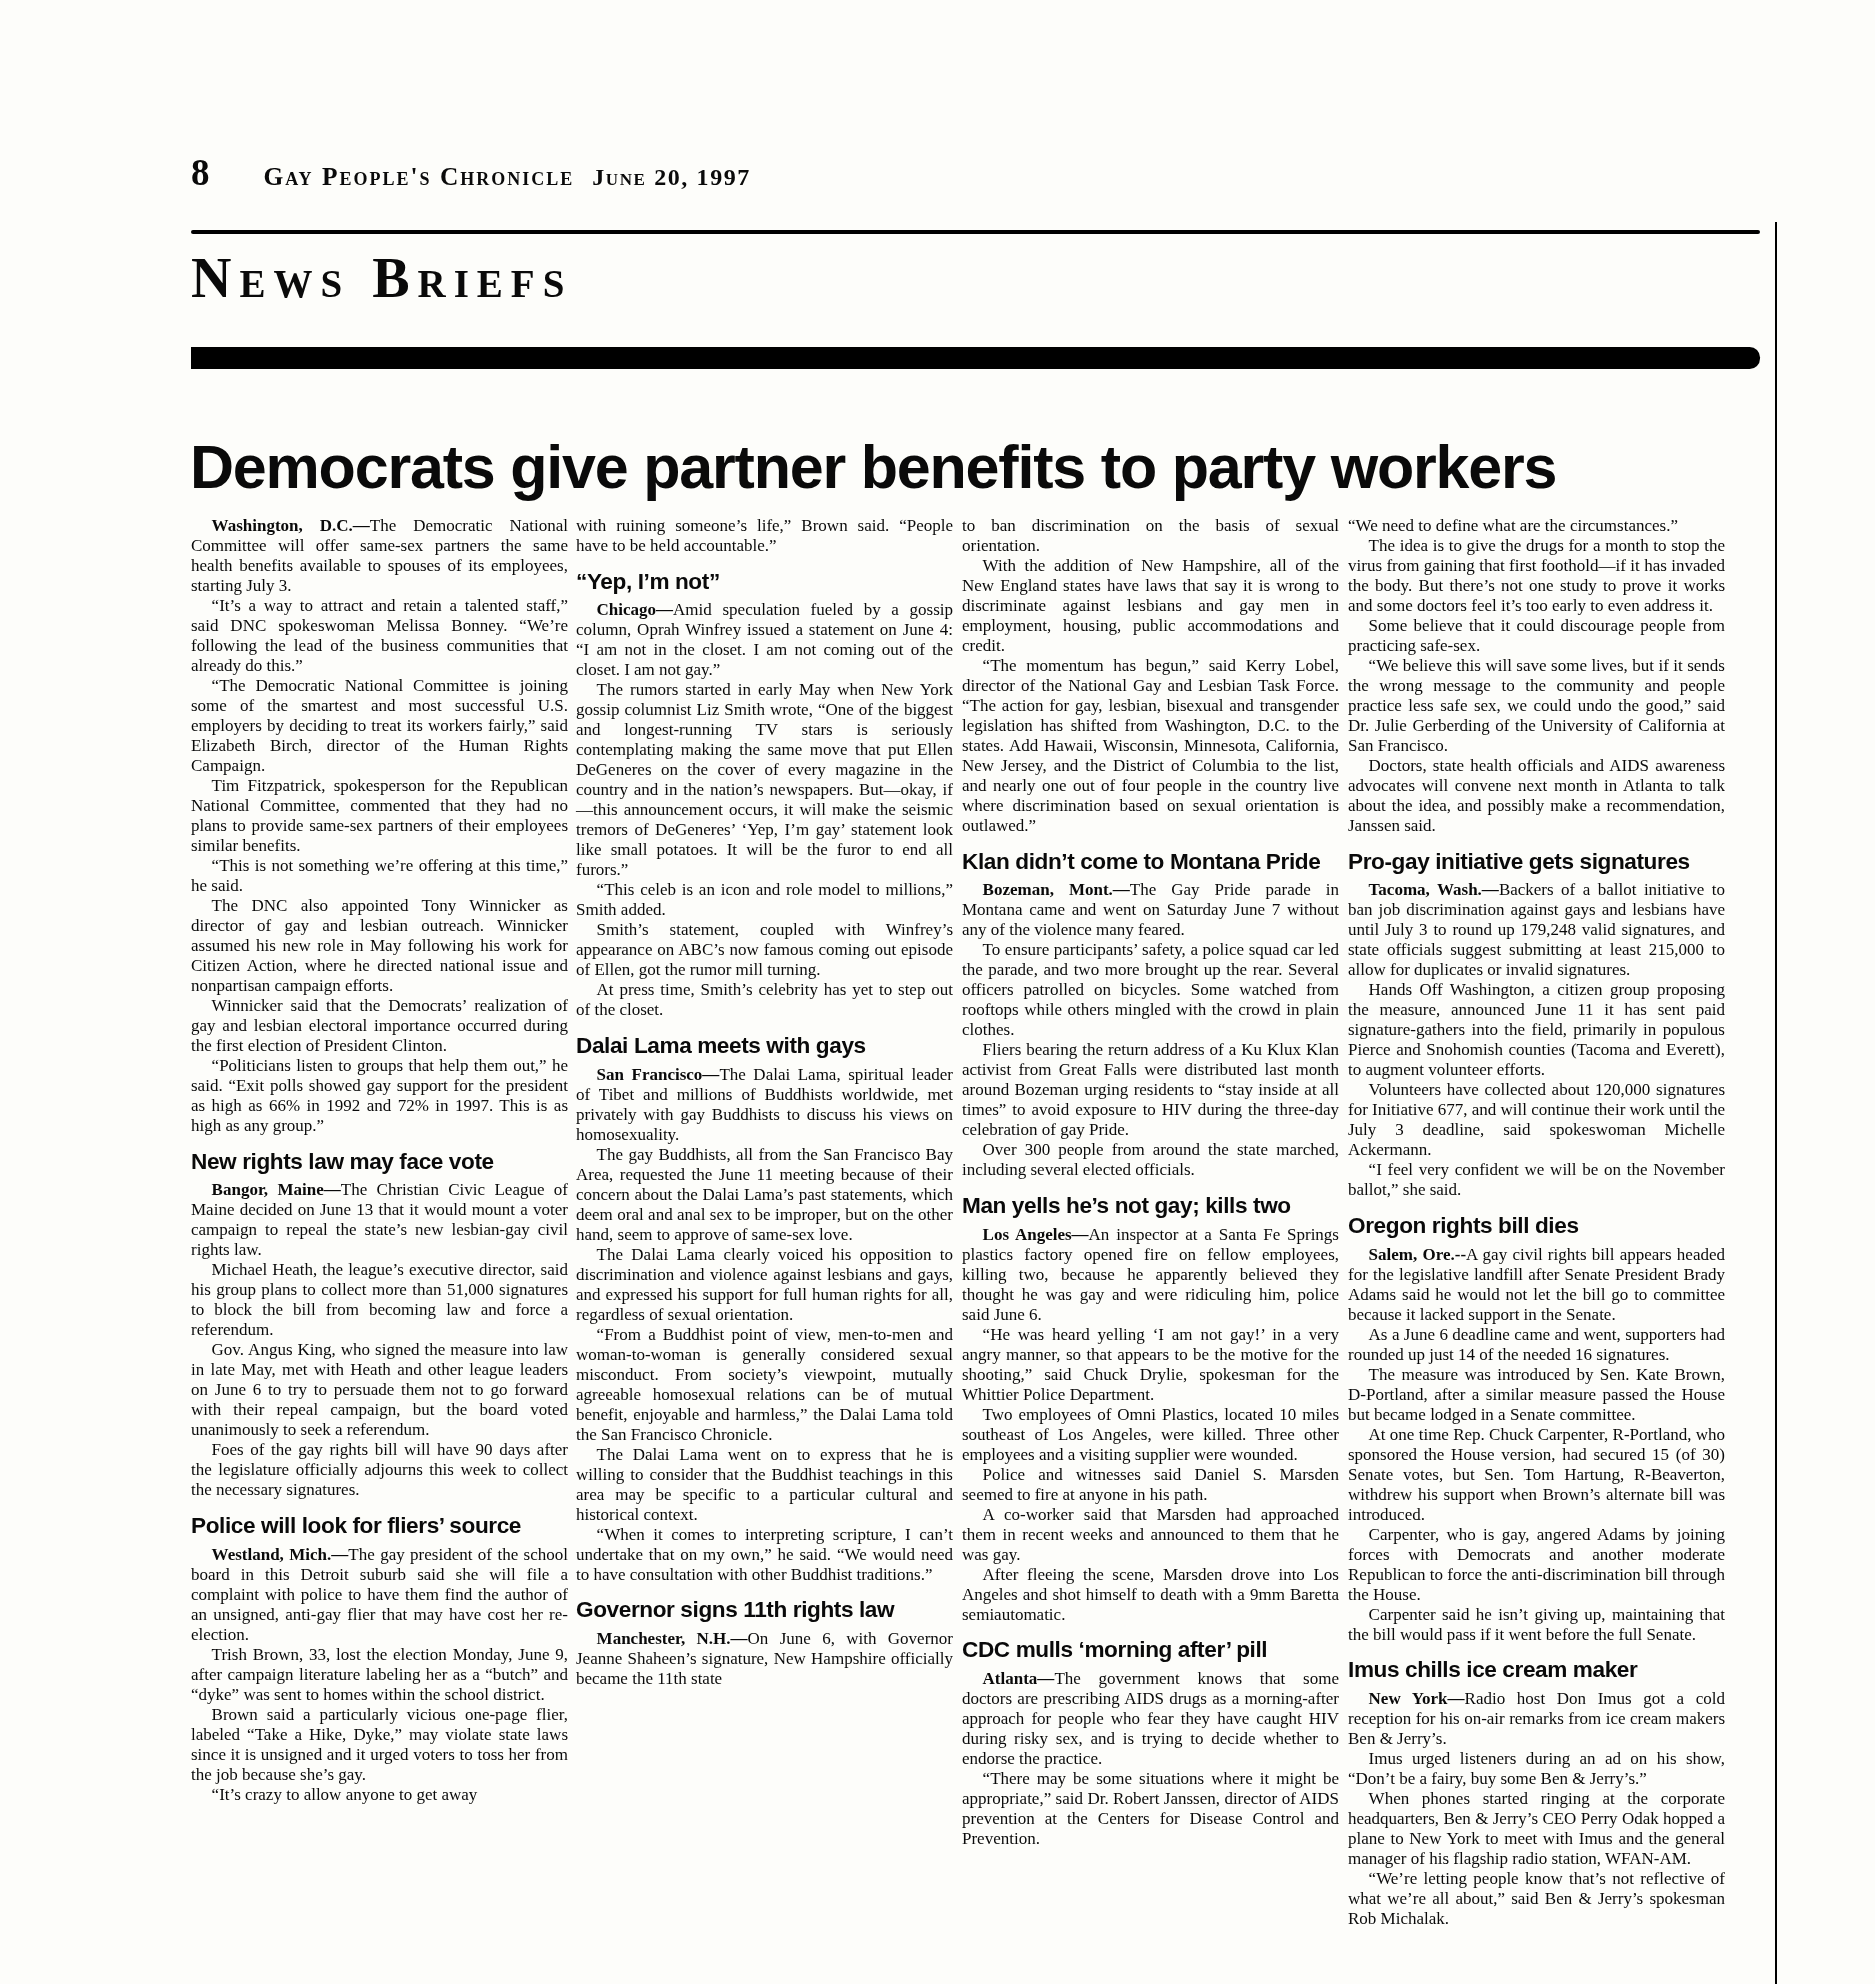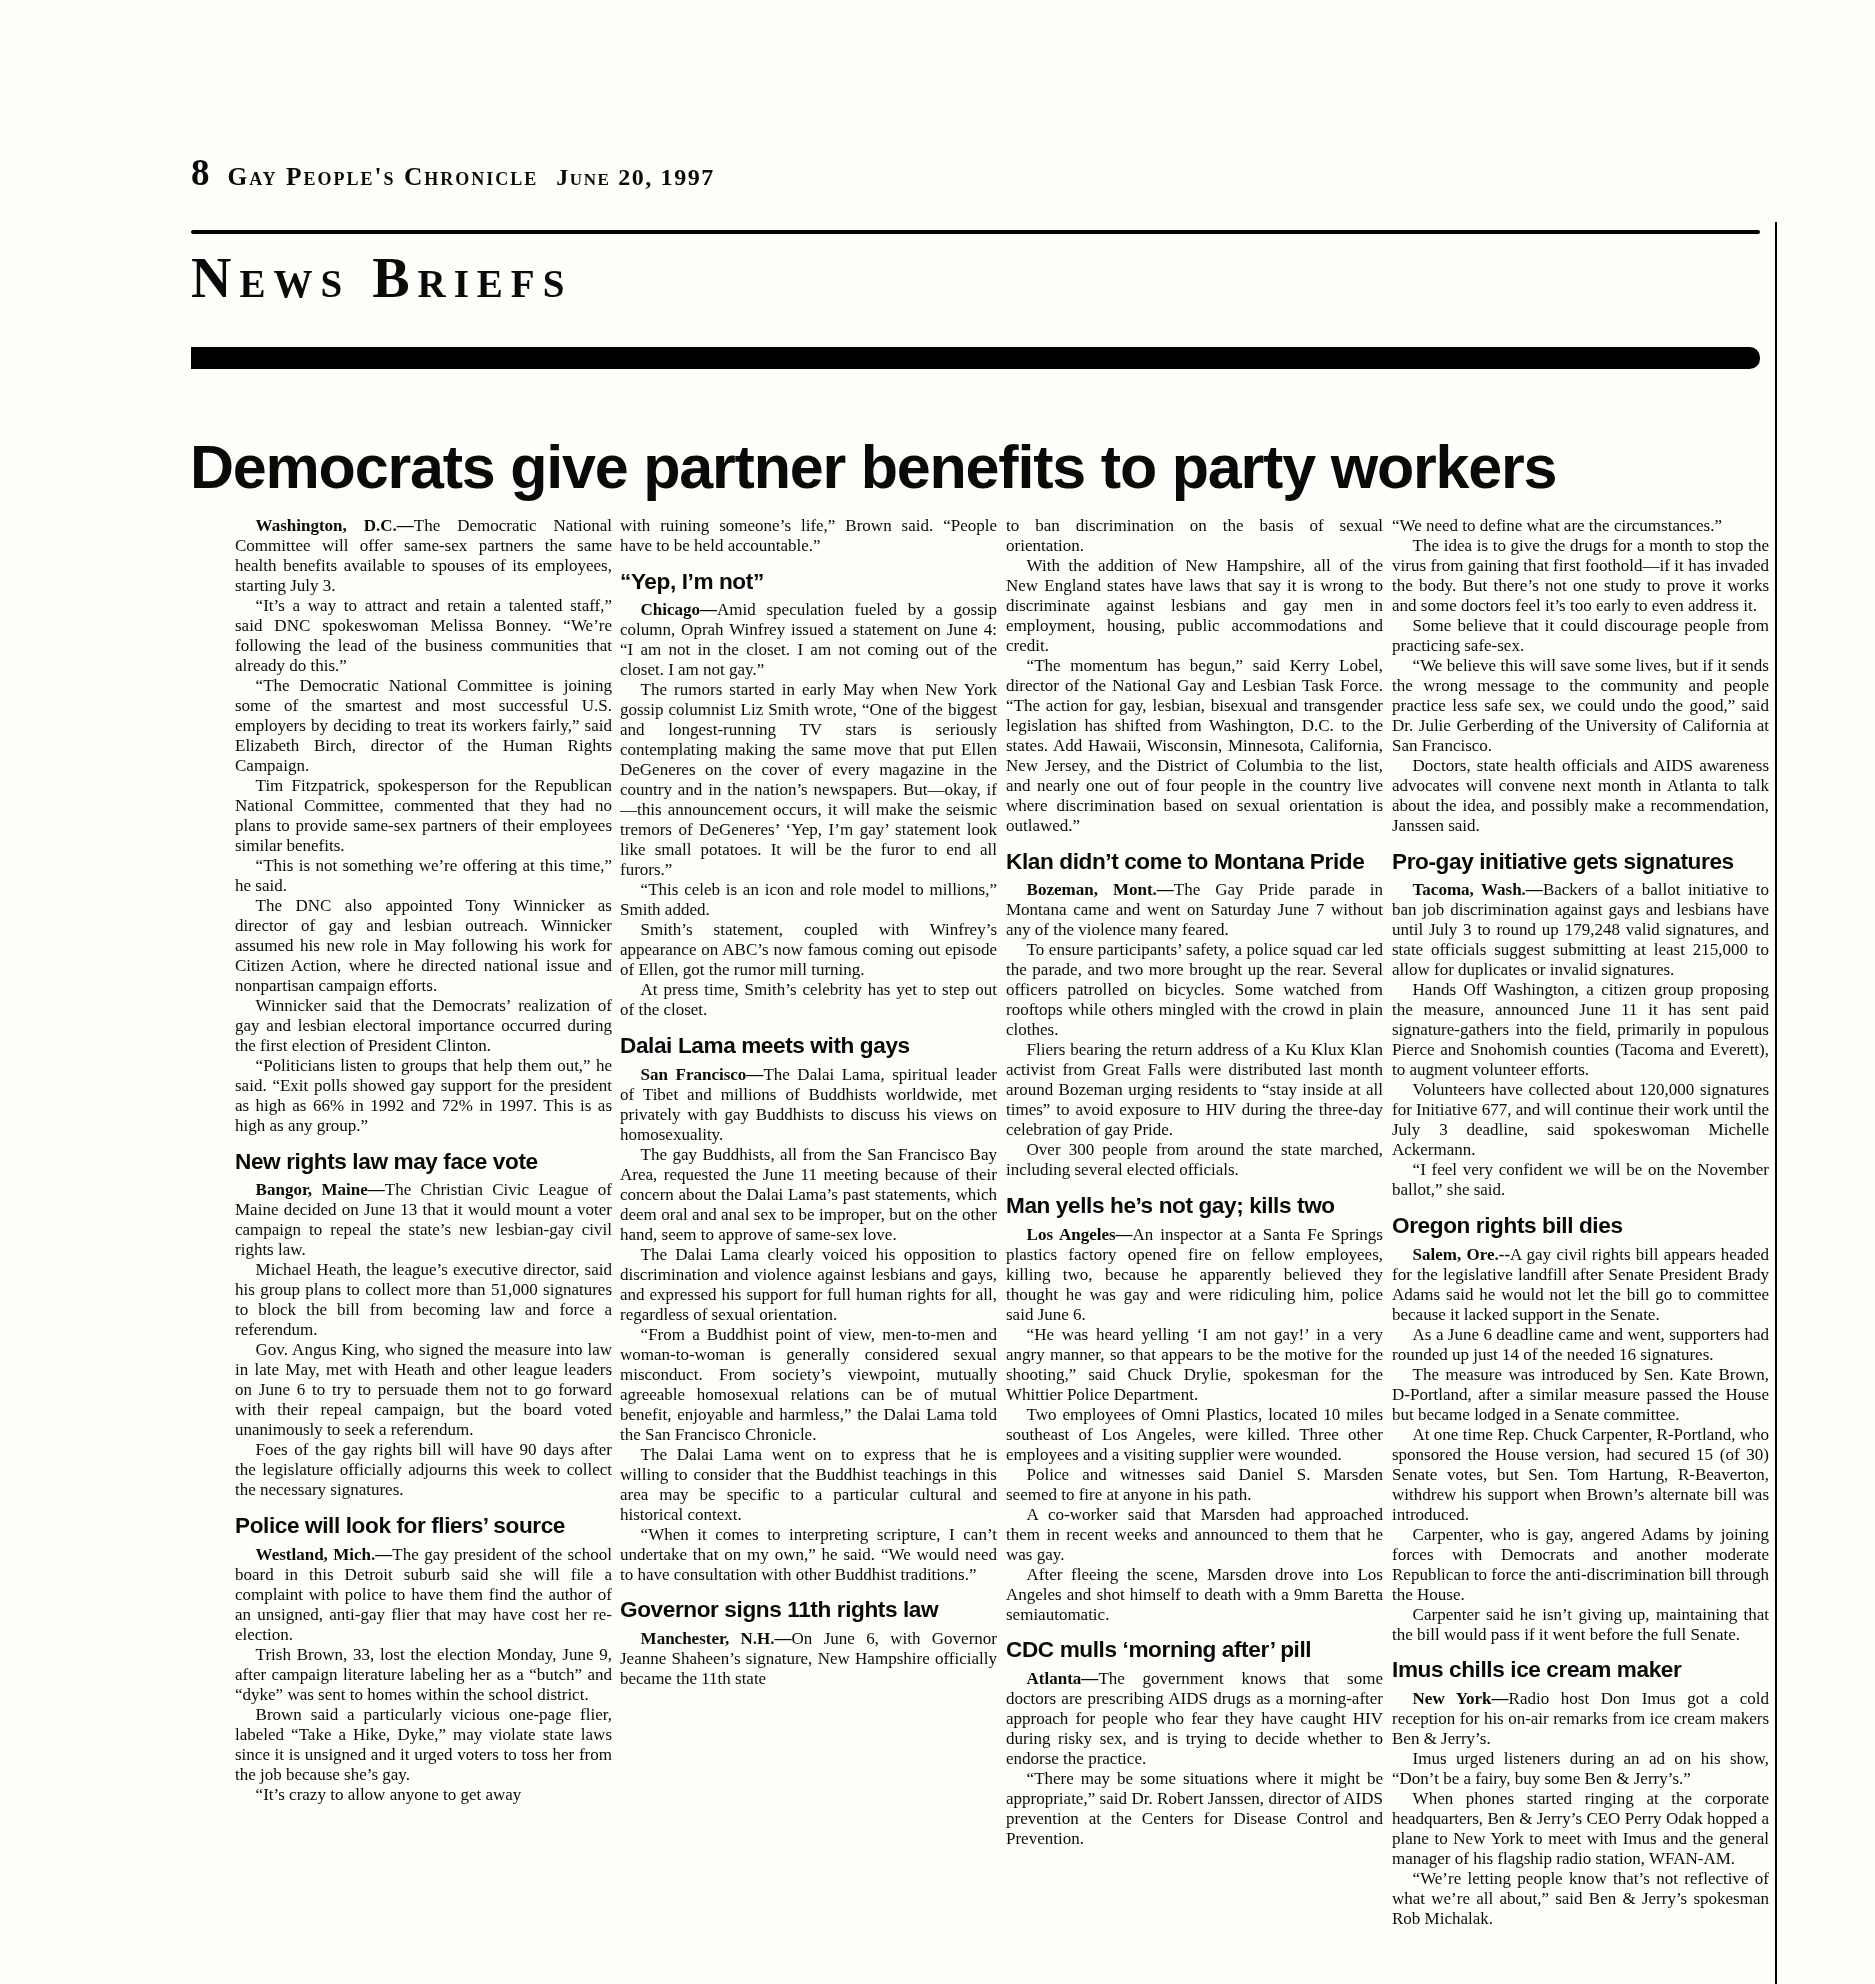--- a/index.html
+++ b/index.html
@@ -2,34 +2,34 @@
 <html style="font-size:6.4px"><head>
 <meta charset="utf-8">
 <style>
   * { box-sizing: border-box; }
   html,body { margin:0; padding:0; background:#e8e8e4; }
   .page { position:relative; width:1876px; height:2715px; background:#fdfdfa; color:#0a0a0a; overflow:hidden; }
 
   
   .masthead-row { position:absolute; left:191px; top:154px; display:flex; align-items:baseline; gap:18px; }
   .page-number { font:700 37px/1 "Liberation Serif", serif; }
-  .masthead { font:700 25.4px/1 "Liberation Serif", serif; font-variant:small-caps; letter-spacing:2px; }
+  .masthead { font:700 25.4px/1 "Liberation Serif", serif; font-variant:small-caps; letter-spacing:2px;margin-left:36px; }
   .issue-date { font:700 24px/1 "Liberation Serif", serif; font-variant:small-caps; letter-spacing:1.6px; }
 
   .rule-thin  { position:absolute; left:191px; top:230px;  width:1569px; height:4px; background:#000; border-radius:2px; }
   .section-title { position:absolute; left:191px; top:238px; width:1569px; text-align:left;
                    font:700 56px/1.45 "Liberation Serif", serif; font-variant:small-caps; letter-spacing:8px; }
   .rule-thick { position:absolute; left:191px; top:347px;  width:1569px; height:22px; background:#000; border-radius:0 10.3px 10.3px 0; }
 
   .headline { position:absolute; left:190px; top:394px; width:1572px;
               font:700 61px/1.05 "Liberation Sans", sans-serif; letter-spacing:-1.2px; }
 
   
   .col { position:absolute; top:516px; width:377px; text-align:justify;
-         font:400 17px/20px "Liberation Serif", serif;margin-left:44px; }
+         font:400 17px/20px "Liberation Serif", serif; }
   #col-0 { left:191px; }  #col-1 { left:576px; }  #col-2 { left:962px; }  #col-3 { left:1348px; }
   .col p { margin:0; text-indent:20.6px; }
   .col p.cont { text-indent:0; }
   .dateline { font-weight:700; }
   .story-head { font:700 22.6px/24.6px "Liberation Sans", sans-serif; letter-spacing:-0.4px;
                 margin:13.5px 0 6.4px; text-align:left; text-indent:0; }
 
   .edge-rule { position:absolute; left:1775px; top:222px; width:2.4px; height:2434px; background:#000; }
 </style>
 </head>

